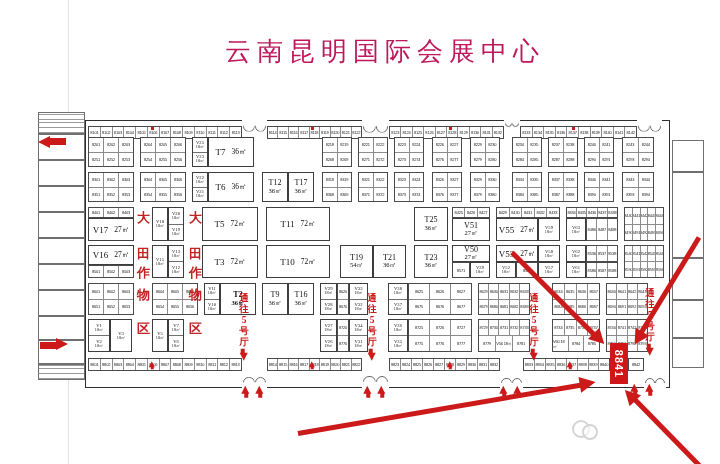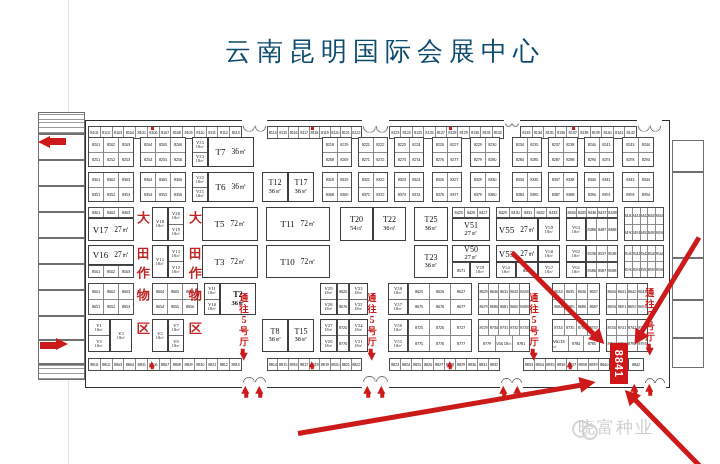--- a/index.html
+++ b/index.html
@@ -1,20 +1,20 @@
 <!DOCTYPE html>
 <html><head>
 <meta charset="utf-8">
 <style>
   html,body{margin:0;padding:0;background:#ffffff;}
   #stage{position:relative;width:720px;height:464px;background:#fff;overflow:hidden;
          font-family:"Liberation Serif","DejaVu Serif",serif;}
   #stage *{position:absolute;box-sizing:border-box;}
   .pagefold{width:1px;top:0;bottom:0;background:#e3e3e3;}
-  .title{left:150px;top:34px;width:470px;text-align:center;font-size:26px;letter-spacing:6px;color:#0c4a6e;}
+  .title{left:150px;top:34px;width:470px;text-align:center;font-size:26px;letter-spacing:6px;color:#be185d;}
   .subtitle{left:150px;top:72px;width:480px;text-align:center;font-size:19px;letter-spacing:2px;color:#222;}
   .hall{border:1.4px solid #2e2e2e;background:#fff;}
   .room{border:0.8px solid #6f6f6f;background:#fff;}
   .stairs{background-image:repeating-linear-gradient(0deg,#9a9a9a 0 0.6px,transparent 0.6px 2.6px);}
   .seg{display:flex;}
   .cell{position:relative;flex:1;border-right:0.6px solid #8b8b8b;font-size:4px;color:#222;
         display:flex;align-items:center;justify-content:center;overflow:hidden;
         font-family:"Liberation Sans","DejaVu Sans",sans-serif;letter-spacing:-0.2px;}
   .cell:last-child{border-right:none;}
   .rowbox{border:0.8px solid #4a4a4a;background:#fff;}
@@ -53,21 +53,20 @@
 <body>
 
 <div id="stage">
   <div class="pagefold" style="left:68px"></div>
   <div class="title">云南昆明国际会展中心</div>
   <div class="gatelabel" style="left:46px;top:147px">出口</div>
   <div class="gatelabel" style="left:50px;top:351px">入口</div>
   <div class="wm" style="left:572px;top:412px;width:120px;height:30px">
     <div class="wmc" style="position:relative;width:18px;height:18px;margin-top:4px"></div>
     <div class="wmc" style="position:relative;width:16px;height:16px;margin-left:-8px;margin-top:10px"></div>
-    <span class="wtxt">晓富种业</span>
   </div>
 <div class="hall" style="left: 85px; top: 120px; width: 585px; height: 268px;"></div>
     <div class="room stairs" style="left: 38px; top: 112px; width: 47px; height: 22px;"></div>
     <div class="room" style="left: 38px; top: 134px; width: 47px; height: 26px;"></div>
     <div class="room" style="left: 38px; top: 160px; width: 47px; height: 26px;"></div>
     <div class="room" style="left: 38px; top: 186px; width: 47px; height: 26px;"></div>
     <div class="room" style="left: 38px; top: 212px; width: 47px; height: 26px;"></div>
     <div class="room" style="left: 38px; top: 238px; width: 47px; height: 26px;"></div>
     <div class="room" style="left: 38px; top: 264px; width: 47px; height: 26px;"></div>
     <div class="room" style="left: 38px; top: 290px; width: 47px; height: 26px;"></div>
@@ -520,30 +519,20 @@
       </div>
     </div>
     <div class="booth" style="left: 202px; top: 207px; width: 56px; height: 34px;">
       <span class="bn" style="position: static;">T5</span>
       <span class="ba" style="position: static;">72㎡</span>
     </div>
     <div class="booth" style="left: 266px; top: 207px; width: 64px; height: 34px;">
       <span class="bn" style="position: static;">T11</span>
       <span class="ba" style="position: static;">72㎡</span>
     </div>
-    <div class="seg" style="left: 340px; top: 207px; width: 66px; height: 34px;">
-      <div class="booth stacked" style="position: relative; flex: 1 1 0%;">
-        <span class="bn" style="position: static;">T20</span>
-        <span class="ba" style="position: static;">54㎡</span>
-      </div>
-      <div class="booth stacked" style="position: relative; flex: 1 1 0%;">
-        <span class="bn" style="position: static;">T22</span>
-        <span class="ba" style="position: static;">36㎡</span>
-      </div>
-    </div>
     <div class="booth stacked" style="left: 414px; top: 207px; width: 34px; height: 34px;">
       <span class="bn" style="position: static;">T25</span>
       <span class="ba" style="position: static;">36㎡</span>
     </div>
     <div style="left: 452px; top: 207px; width: 38px; height: 34px;">
       <div style="left: 0px; top: 0px; width: 38px; height: 11px;">
         <div class="gridblk" style="left: 0px; top: 0px; width: 38px; height: 11px; position: relative;">
           <div class="grow" style="position: relative;">
             <div class="cell" style="position: relative;">8425</div>
             <div class="cell" style="position: relative;">8426</div>
@@ -673,20 +662,30 @@
       </div>
     </div>
     <div class="booth" style="left: 202px; top: 245px; width: 56px; height: 33px;">
       <span class="bn" style="position: static;">T3</span>
       <span class="ba" style="position: static;">72㎡</span>
     </div>
     <div class="booth" style="left: 266px; top: 245px; width: 64px; height: 33px;">
       <span class="bn" style="position: static;">T10</span>
       <span class="ba" style="position: static;">72㎡</span>
     </div>
+    <div class="seg" style="left: 340px; top: 245px; width: 66px; height: 33px;">
+      <div class="booth stacked" style="position: relative; flex: 1 1 0%;">
+        <span class="bn" style="position: static;">T19</span>
+        <span class="ba" style="position: static;">54㎡</span>
+      </div>
+      <div class="booth stacked" style="position: relative; flex: 1 1 0%;">
+        <span class="bn" style="position: static;">T21</span>
+        <span class="ba" style="position: static;">36㎡</span>
+      </div>
+    </div>
     <div class="booth stacked" style="left: 414px; top: 245px; width: 34px; height: 33px;">
       <span class="bn" style="position: static;">T23</span>
       <span class="ba" style="position: static;">36㎡</span>
     </div>
     <div style="left: 452px; top: 245px; width: 38px; height: 33px;">
       <div style="left: 0px; top: 0px; width: 38px; height: 17px;">
         <div class="booth stacked" style="left: 0px; top: 0px; width: 38px; height: 17px; position: relative;">
           <span class="bn" style="position: static;">V50</span>
           <span class="ba" style="position: static;">27㎡</span>
         </div>
@@ -855,20 +854,30 @@
           </div>
         </div>
       </div>
       <div style="position: relative; width: 36px; height: 32px; font-weight: bold;">
         <div class="booth stacked" style="left: 0px; top: 0px; width: 36px; height: 32px; position: relative;">
           <span class="bn" style="position: static;">T2</span>
           <span class="ba" style="position: static;">36㎡</span>
         </div>
       </div>
     </div>
+    <div class="seg" style="left: 262px; top: 283px; width: 52px; height: 32px;">
+      <div class="booth stacked" style="position: relative; flex: 1 1 0%;">
+        <span class="bn" style="position: static;">T9</span>
+        <span class="ba" style="position: static;">36㎡</span>
+      </div>
+      <div class="booth stacked" style="position: relative; flex: 1 1 0%;">
+        <span class="bn" style="position: static;">T16</span>
+        <span class="ba" style="position: static;">36㎡</span>
+      </div>
+    </div>
     <div class="seg" style="left: 320px; top: 283px; width: 48px; height: 32px;">
       <div style="position: relative; width: 17px; height: 32px;">
         <div class="vwrap" style="left: 0px; top: 0px; width: 17px; height: 32px; position: relative;">
           <div class="vitem" style="position: relative;">
             <span class="vn" style="position: static;">V29</span>
             <span class="va" style="position: static;">18㎡</span>
           </div>
           <div class="vitem" style="position: relative;">
             <span class="vn" style="position: static;">V28</span>
             <span class="va" style="position: static;">18㎡</span>
@@ -999,30 +1008,20 @@
       </div>
     </div>
     <div class="vwrap" style="left: 168px; top: 319px; width: 16px; height: 33px;">
       <div class="vitem" style="position: relative;">
         <span class="vn" style="position: static;">V7</span>
         <span class="va" style="position: static;">18㎡</span>
       </div>
       <div class="vitem" style="position: relative;">
         <span class="vn" style="position: static;">V6</span>
         <span class="va" style="position: static;">18㎡</span>
-      </div>
-    </div>
-    <div class="seg" style="left: 262px; top: 319px; width: 52px; height: 33px;">
-      <div class="booth stacked" style="position: relative; flex: 1 1 0%;">
-        <span class="bn" style="position: static;">T8</span>
-        <span class="ba" style="position: static;">36㎡</span>
-      </div>
-      <div class="booth stacked" style="position: relative; flex: 1 1 0%;">
-        <span class="bn" style="position: static;">T15</span>
-        <span class="ba" style="position: static;">36㎡</span>
       </div>
     </div>
     <div class="seg" style="left: 320px; top: 319px; width: 48px; height: 33px;">
       <div style="position: relative; width: 17px; height: 33px;">
         <div class="vwrap" style="left: 0px; top: 0px; width: 17px; height: 33px; position: relative;">
           <div class="vitem" style="position: relative;">
             <span class="vn" style="position: static;">V27</span>
             <span class="va" style="position: static;">18㎡</span>
           </div>
           <div class="vitem" style="position: relative;">

